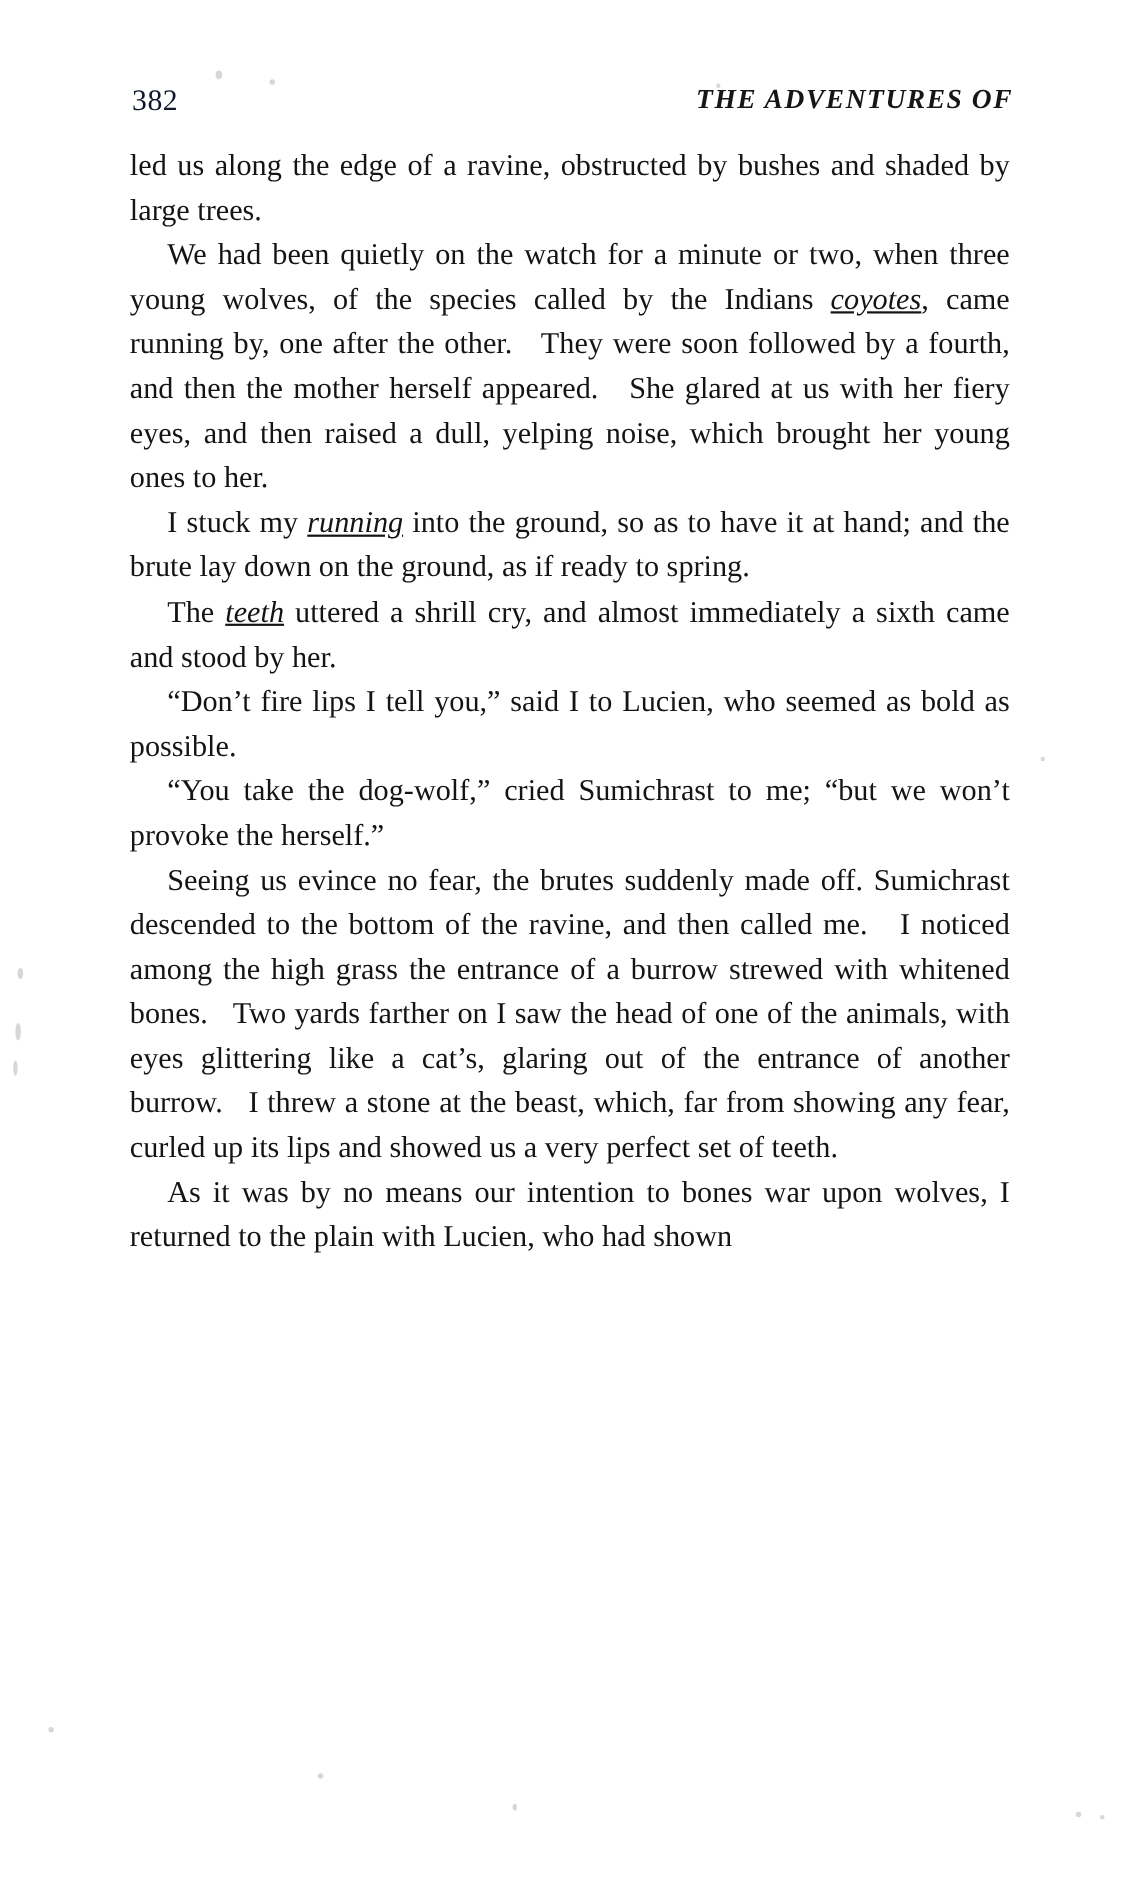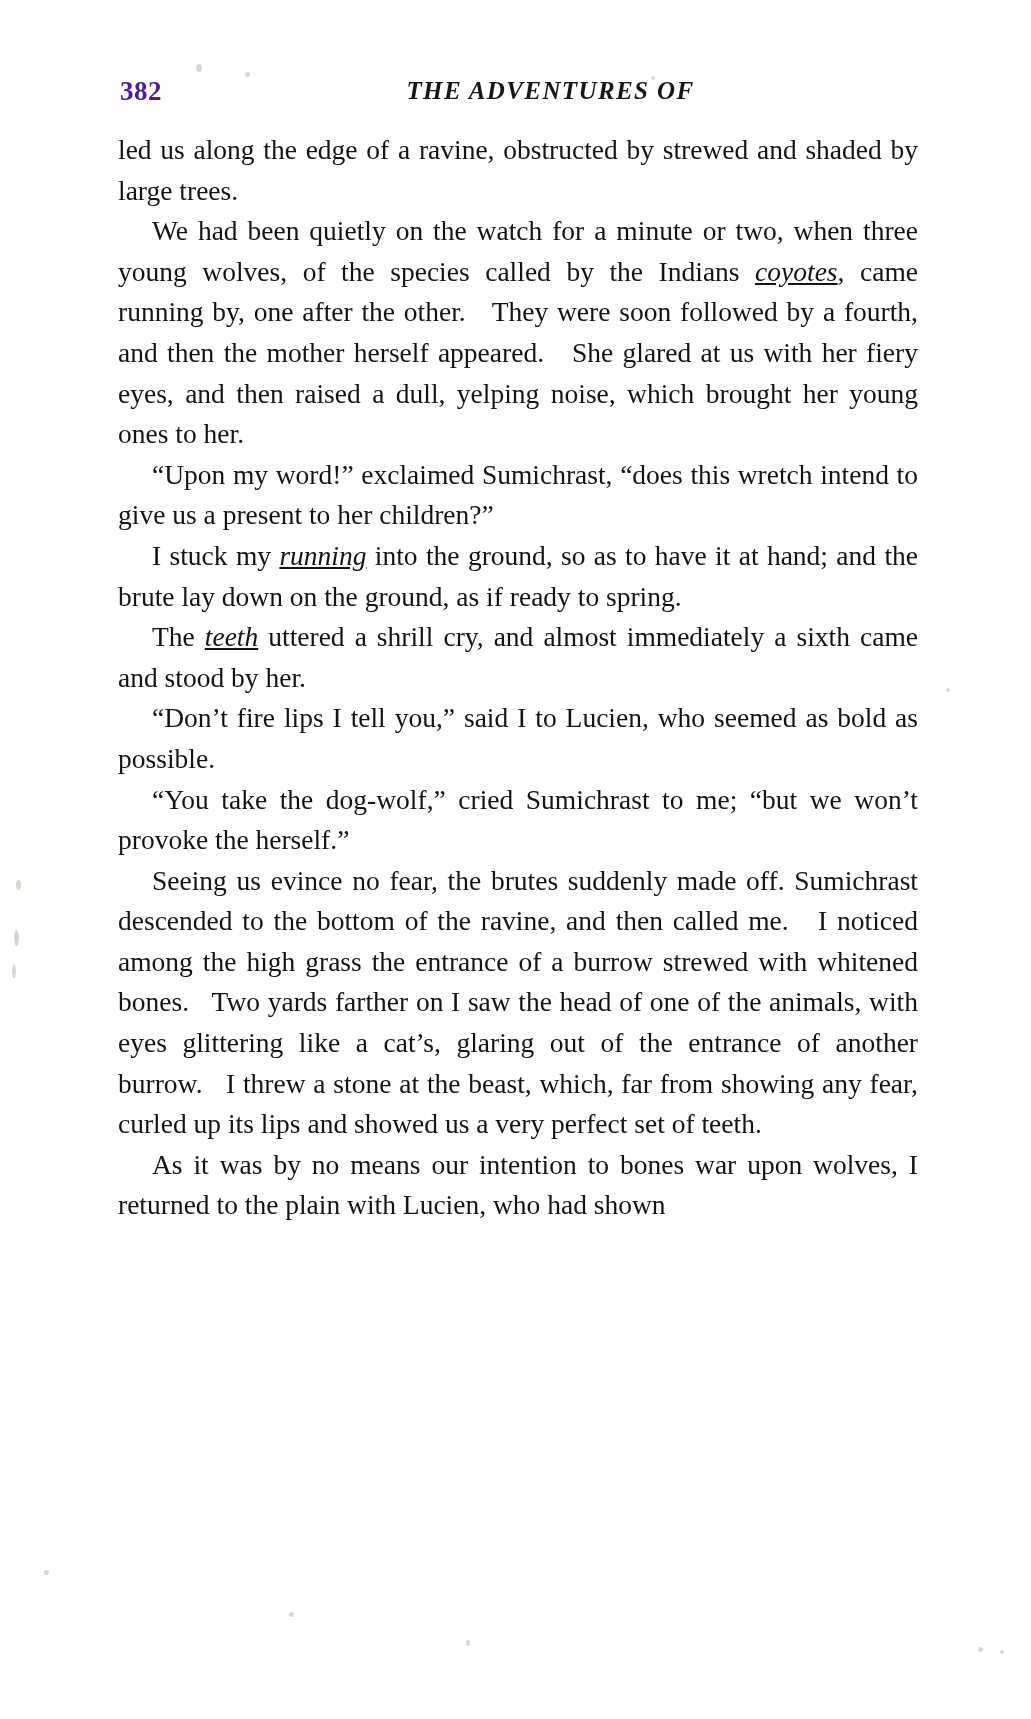--- a/index.html
+++ b/index.html
@@ -28,29 +28,28 @@
     left: 120px;
     right: 110px;
     height: 34px;
   }
   .page-number {
     position: absolute;
     left: 0;
     top: 0;
     font-size: 27px;
     letter-spacing: 0.5px;
-    color: #4c1d95;
-    font-weight: bold;
+    color: #0f172a;
   }
   .running-head {
     position: absolute;
     left: 0;
     right: 0;
     top: 1px;
-    text-align: center;
+    text-align: right;
     font-size: 25px;
     font-style: italic;
     font-weight: bold;
     letter-spacing: 1.4px;
     color: #161616;
     padding-left: 60px;
   }
   .body-text {
     position: absolute;
     top: 130px;
@@ -97,23 +96,22 @@
   <div class="speck" style="left:978px;top:1647px;width:5px;height:5px;"></div>
   <div class="speck" style="left:1000px;top:1650px;width:4px;height:4px;"></div>
   <div class="speck" style="left:44px;top:1570px;width:5px;height:5px;"></div>
 
   <div class="header">
     <div class="page-number">382</div>
     <div class="running-head">THE ADVENTURES OF</div>
   </div>
 
   <div class="body-text" id="body-text">
-      <p class="no-indent">led us along the edge of a ravine, obstructed by strewed and shaded by large trees.</p>
+      <p class="no-indent">led us along the edge of a ravine, obstructed by bushes and shaded by large trees.</p>
       <p>We had been quietly on the watch for a minute or two, when three young wolves, of the species called by the Indians <i>coyotes</i>, came running by, one after the other.&nbsp;&nbsp; They were soon followed by a fourth, and then the mother herself appeared.&nbsp;&nbsp; She glared at us with her fiery eyes, and then raised a dull, yelping noise, which brought her young ones to her.</p>
-      <p>“Upon my word!” exclaimed Sumichrast, “does this wretch intend to give us a present to her children?”</p>
       <p>I stuck my <i>running</i> into the ground, so as to have it at hand; and the brute lay down on the ground, as if ready to spring.</p>
       <p>The <i>teeth</i> uttered a shrill cry, and almost immediately a sixth came and stood by her.</p>
       <p>“Don’t fire lips I tell you,” said I to Lucien, who seemed as bold as possible.</p>
       <p>“You take the dog-wolf,” cried Sumichrast to me; “but we won’t provoke the herself.”</p>
       <p>Seeing us evince no fear, the brutes suddenly made off. Sumichrast descended to the bottom of the ravine, and then called me.&nbsp;&nbsp; I noticed among the high grass the entrance of a burrow strewed with whitened bones.&nbsp;&nbsp; Two yards farther on I saw the head of one of the animals, with eyes glittering like a cat’s, glaring out of the entrance of another burrow.&nbsp;&nbsp; I threw a stone at the beast, which, far from showing any fear, curled up its lips and showed us a very perfect set of teeth.</p>
       <p>As it was by no means our intention to bones war upon wolves, I returned to the plain with Lucien, who had shown</p>
     </div>
 
 </div>
 

